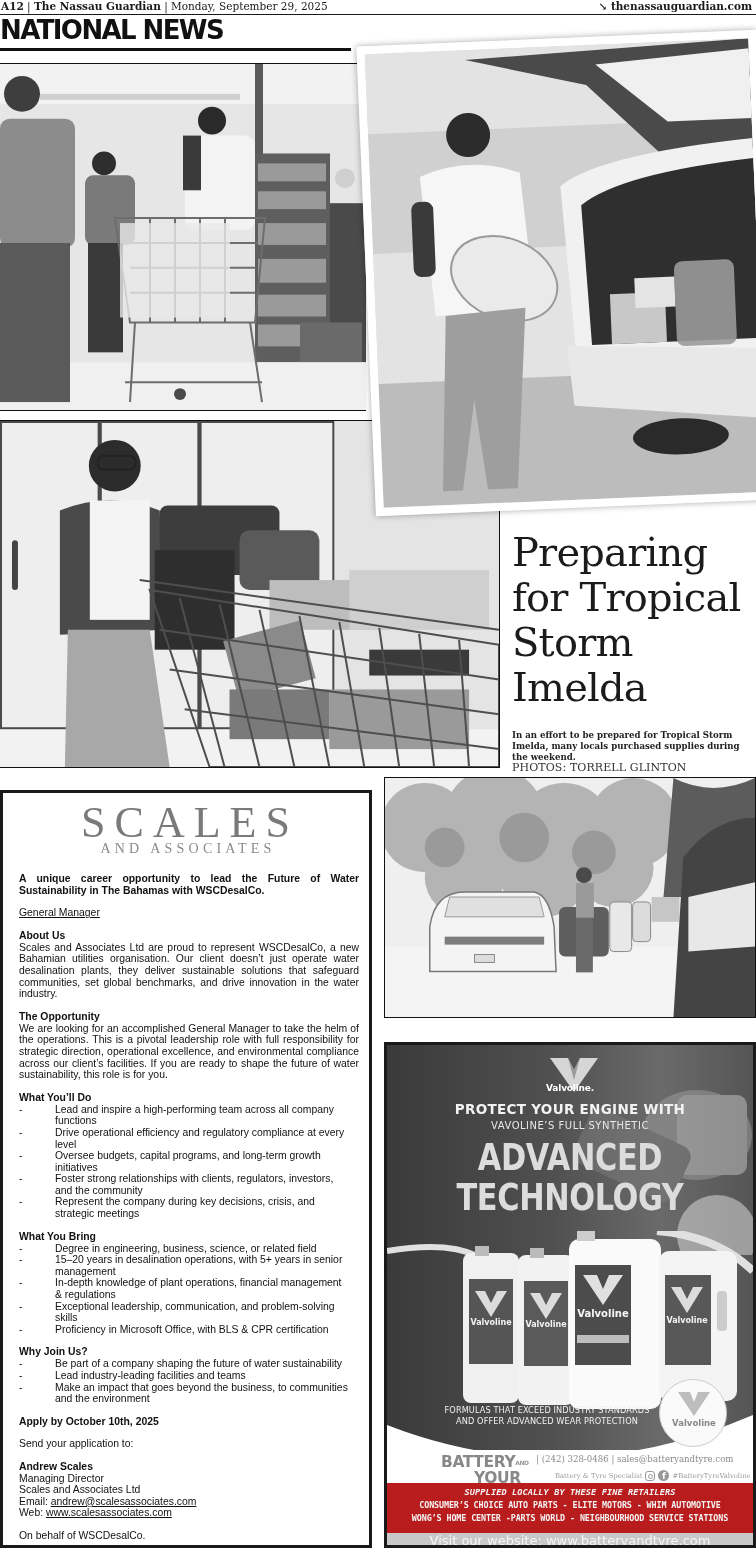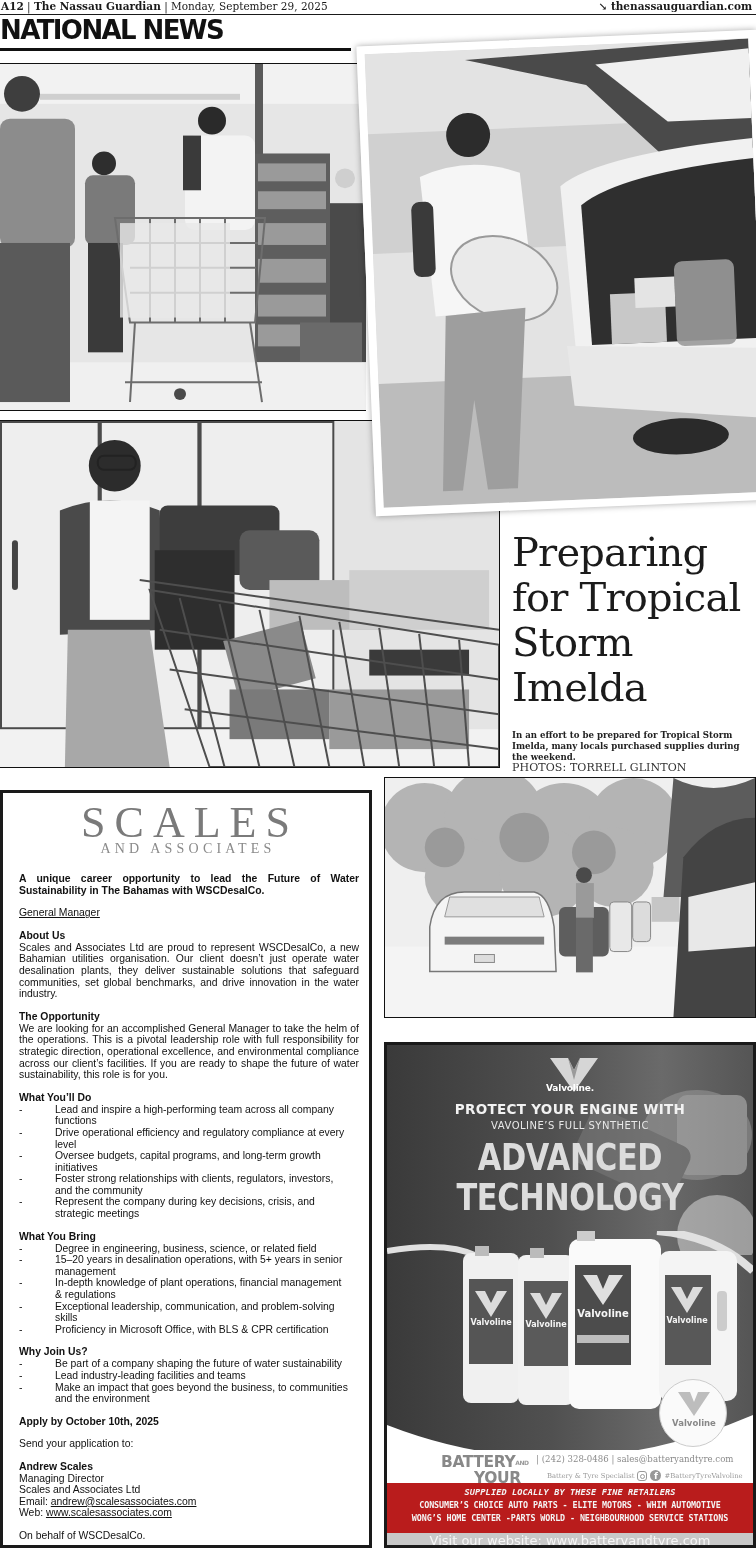--- a/index.html
+++ b/index.html
@@ -86,21 +86,21 @@
   .valv-formula { position: absolute; left: 0; width: 320px; top: 360px; text-align: center; color: #f0f0f0; font-size: 8.2px; line-height: 11px; letter-spacing: 0.1px; }
   .valv-swoosh { position: absolute; left: 0; top: 340px; width: 366px; height: 110px; }
   .valv-badge { position: absolute; left: 272px; top: 334px; width: 68px; height: 68px; border-radius: 50%; background: #fafafa; border: 1px solid #ccc; }
   .valv-badge-text { position: absolute; left: 0; width: 68px; top: 38px; text-align: center; font-size: 8.5px; font-weight: bold; color: #888; }
   .bt-logo { position: absolute; left: 54px; top: 409px; width: 90px; height: 36px; }
   .bt-logo .l1 { font-family: "DejaVu Sans", sans-serif; font-weight: bold; font-size: 15.5px; color: #888; letter-spacing: -0.4px; line-height: 16px; }
   .bt-logo .and { font-size: 6px; color: #999; vertical-align: middle; }
   .bt-logo .l2 { font-family: "DejaVu Sans", sans-serif; font-weight: bold; font-size: 15.5px; color: #888; letter-spacing: -0.4px; line-height: 14px; padding-left: 33px; }
   .bt-logo .l3 { font-size: 4px; color: #aaa; padding-left: 34px; letter-spacing: 0.2px; }
   .bt-contact { position: absolute; left: 149px; top: 409px; font-family: "DejaVu Serif", serif; font-size: 8.6px; color: #8a8a8a; }
-  .bt-social { position: absolute; left: 160px; top: 425px; font-family: "DejaVu Serif", serif; font-size: 6.8px; color: #999; display: flex; align-items: center; gap: 3px; }
+  .bt-social { position: absolute; left: 168px; top: 425px; font-family: "DejaVu Serif", serif; font-size: 6.8px; color: #999; display: flex; align-items: center; gap: 3px; }
   .bt-social .ig { width: 10px; height: 10px; border: 1.5px solid #999; border-radius: 3px; display: inline-block; position: relative; }
   .bt-social .ig::after { content: ""; position: absolute; left: 2px; top: 2px; width: 3px; height: 3px; border: 1px solid #999; border-radius: 50%; }
   .bt-social .fb { width: 11px; height: 11px; background: #999; border-radius: 50%; display: inline-block; color: #fff; font-size: 9px; line-height: 12px; text-align: center; font-family: "DejaVu Sans", sans-serif; font-weight: bold; }
   .retailers { position: absolute; left: 0; top: 438px; width: 366px; height: 50px; background: #b91c1c; text-align: center; color: #f4f4f4; font-family: "DejaVu Sans Mono", monospace; font-weight: bold; }
   .retailers .r-title { font-style: italic; font-size: 8.6px; line-height: 13px; margin-top: 3px; letter-spacing: 0.1px; }
   .retailers .r-line { font-size: 8.4px; line-height: 12.5px; letter-spacing: -0.1px; }
   .visit { position: absolute; left: 0; top: 488px; width: 366px; height: 15px; background: #c8c8c8; text-align: center; color: #f6f6f6; font-size: 13px; line-height: 15px; }
 </style>
 </head>
 <body>
@@ -391,20 +391,24 @@
     </g>
     <g>
       <rect x="272" y="20" width="78" height="150" rx="10" fill="#f4f4f4"></rect>
       <rect x="278" y="44" width="46" height="90" fill="#585858"></rect>
       <polygon points="284,56 294,56 300,68 306,56 316,56 300,82" fill="#dcdcdc"></polygon>
       <text x="300" y="92" font-size="8" font-weight="bold" fill="#f4f4f4" text-anchor="middle" font-family="DejaVu Sans, sans-serif">Valvoline</text>
       <rect x="330" y="60" width="10" height="40" rx="4" fill="#ccc"></rect>
     </g>
   </svg>
 
+  <div class="valv-formula">
+    <div>FORMULAS THAT EXCEED  INDUSTRY STANDARDS</div>
+    <div>AND OFFER ADVANCED WEAR PROTECTION</div>
+  </div>
 
   <div class="valv-badge">
     <svg viewBox="0 0 68 68" width="68" height="68">
       <polygon points="18,12 30,12 34,22 38,12 50,12 34,36" fill="#bdbdbd"></polygon>
     </svg>
     <div class="valv-badge-text">Valvoline</div>
   </div>
 
   <div class="bt-logo">
     <div class="l1"><span>BATTERY</span><span class="and">AND</span></div>

